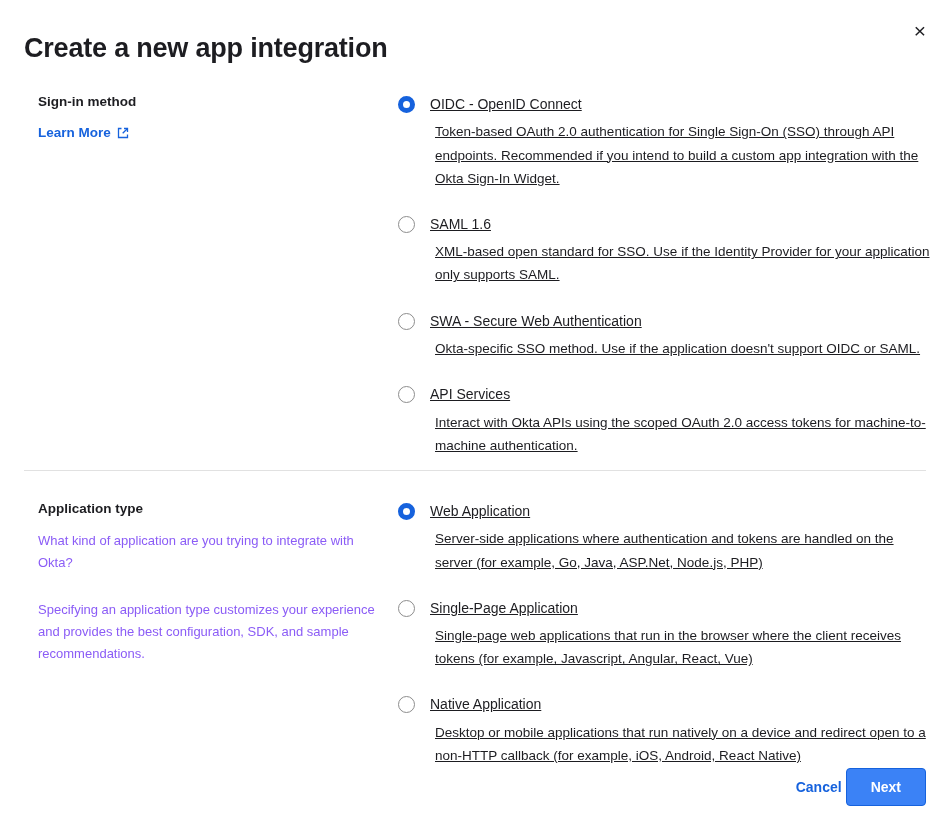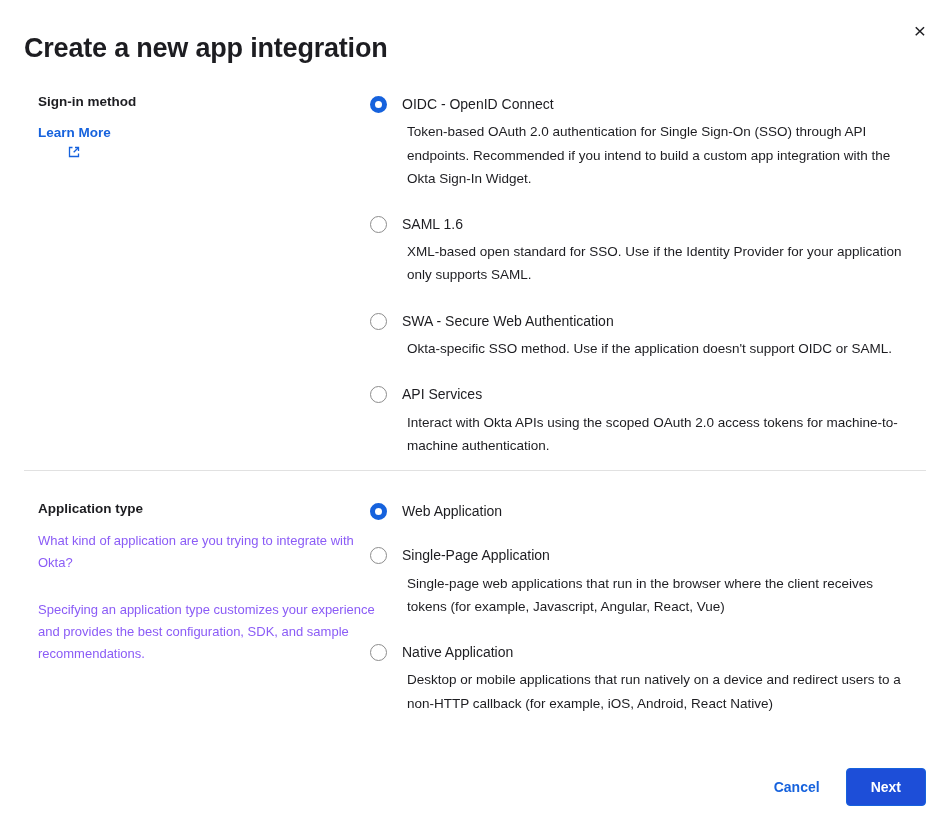--- a/index.html
+++ b/index.html
@@ -51,39 +51,39 @@
     left: 0;
     width: 950px;
   }
   .section-left {
     position: absolute;
     left: 38px;
     width: 350px;
   }
   .section-right {
     position: absolute;
-    left: 370px;
+    left: 398px;
     width: 540px;
+    text-decoration: underline;
   }
   .section-label {
     font-size: 13.5px;
     font-weight: bold;
     color: #1d1d21;
     margin: 0 0 14px 0;
   }
   .learn-more {
     display: inline-flex;
     align-items: center;
     gap: 6px;
     font-size: 13.5px;
     font-weight: bold;
     color: #1662dd;
     text-decoration: none;
     cursor: pointer;
-    flex-direction: column;
   }
   .learn-more svg { display: block; }
   .helper-text {
     font-size: 13px;
     line-height: 1.72;
     color: #8b5cf6;
     margin: 0 0 24px 0;
     max-width: 345px;
   }
   .helper-text:last-child { margin-bottom: 0; }
@@ -132,34 +132,33 @@
     height: 1px;
     background: #e1e1e1;
   }
 
   .footer {
     position: absolute;
     right: 24px;
     bottom: 24px;
     display: flex;
     align-items: center;
-    gap: 22px;
   }
   .btn-cancel {
     background: none;
     border: none;
     font-family: "Liberation Sans", sans-serif;
     font-size: 14px;
     font-weight: bold;
     color: #1662dd;
     cursor: pointer;
     padding: 8px 4px;
   }
   .btn-next {
-    background: #1d4ed8;
+    background: #3b82f6;
     border: 1px solid #1662dd;
     border-radius: 4px;
     color: #ffffff;
     font-family: "Liberation Sans", sans-serif;
     font-size: 14px;
     font-weight: bold;
     padding: 10px 24px;
     cursor: pointer;
   }
 </style>
@@ -217,30 +216,31 @@
     <div class="section-left">
       <div class="section-label">Application type</div>
       <p class="helper-text">What kind of application are you trying to integrate with Okta?</p>
       <p class="helper-text">Specifying an application type customizes your experience and provides the best configuration, SDK, and sample recommendations.</p>
     </div>
 
     <div class="section-right">
       <div class="option">
         <span class="radio checked"></span>
         <div class="option-title">Web Application</div>
+        <div class="option-desc">Server-side applications where authentication and tokens are handled on the server (for example, Go, Java, ASP.Net, Node.js, PHP)</div>
       </div>
       <div class="option">
         <span class="radio"></span>
         <div class="option-title">Single-Page Application</div>
         <div class="option-desc">Single-page web applications that run in the browser where the client receives tokens (for example, Javascript, Angular, React, Vue)</div>
       </div>
       <div class="option">
         <span class="radio"></span>
         <div class="option-title">Native Application</div>
-        <div class="option-desc">Desktop or mobile applications that run natively on a device and redirect users to a non-HTTP callback (for example, iOS, Android, React Native)</div>
+        <div class="option-desc">Desktop or mobile applications that run natively on a device and redirect open to a non-HTTP callback (for example, iOS, Android, React Native)</div>
       </div>
     </div>
   </div>
 
   <div class="footer">
     <button class="btn-cancel">Cancel</button>
     <button class="btn-next">Next</button>
   </div>
 
 </div>

